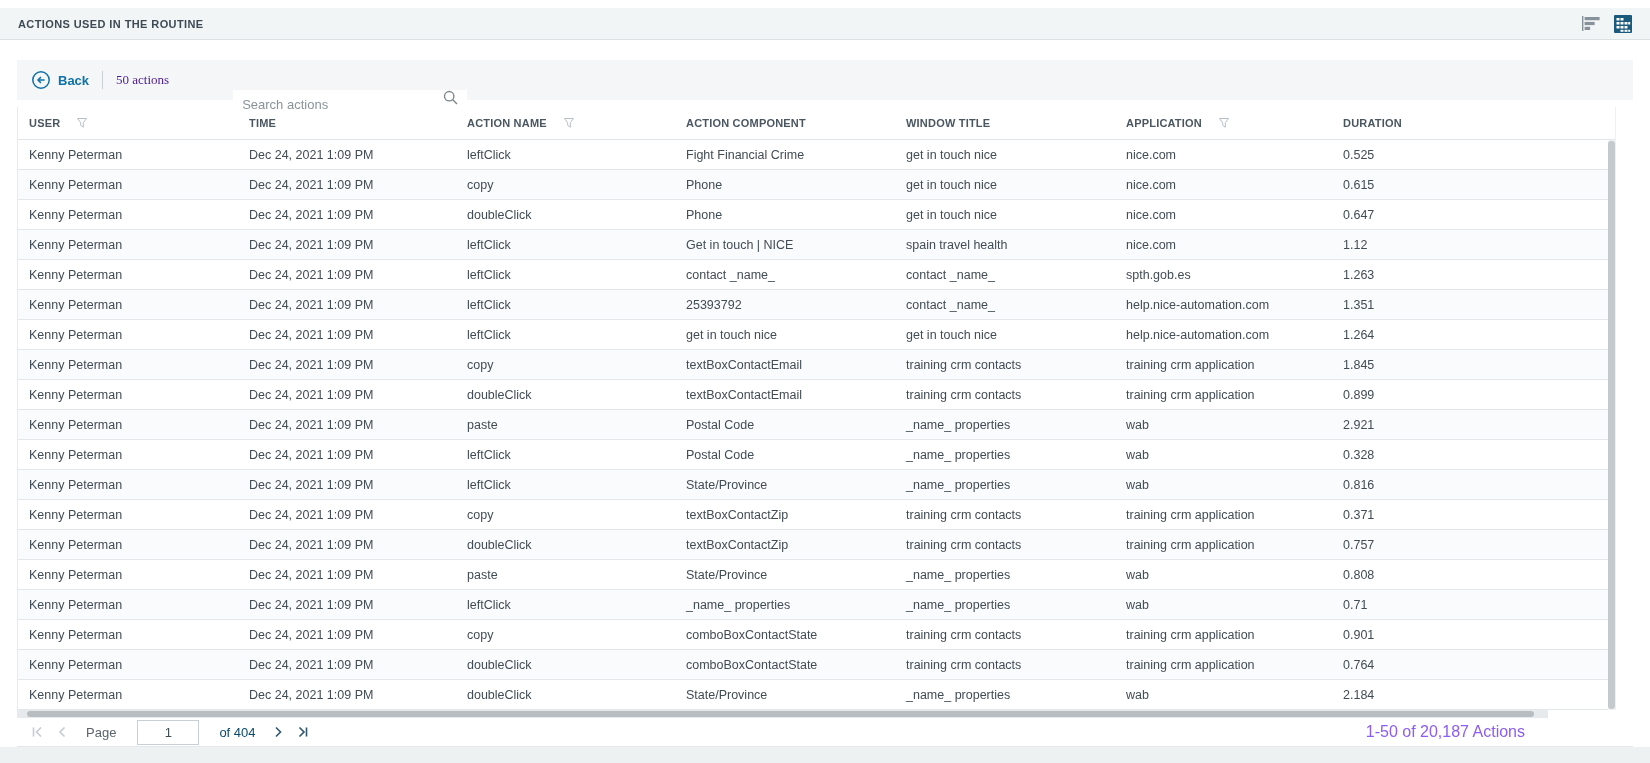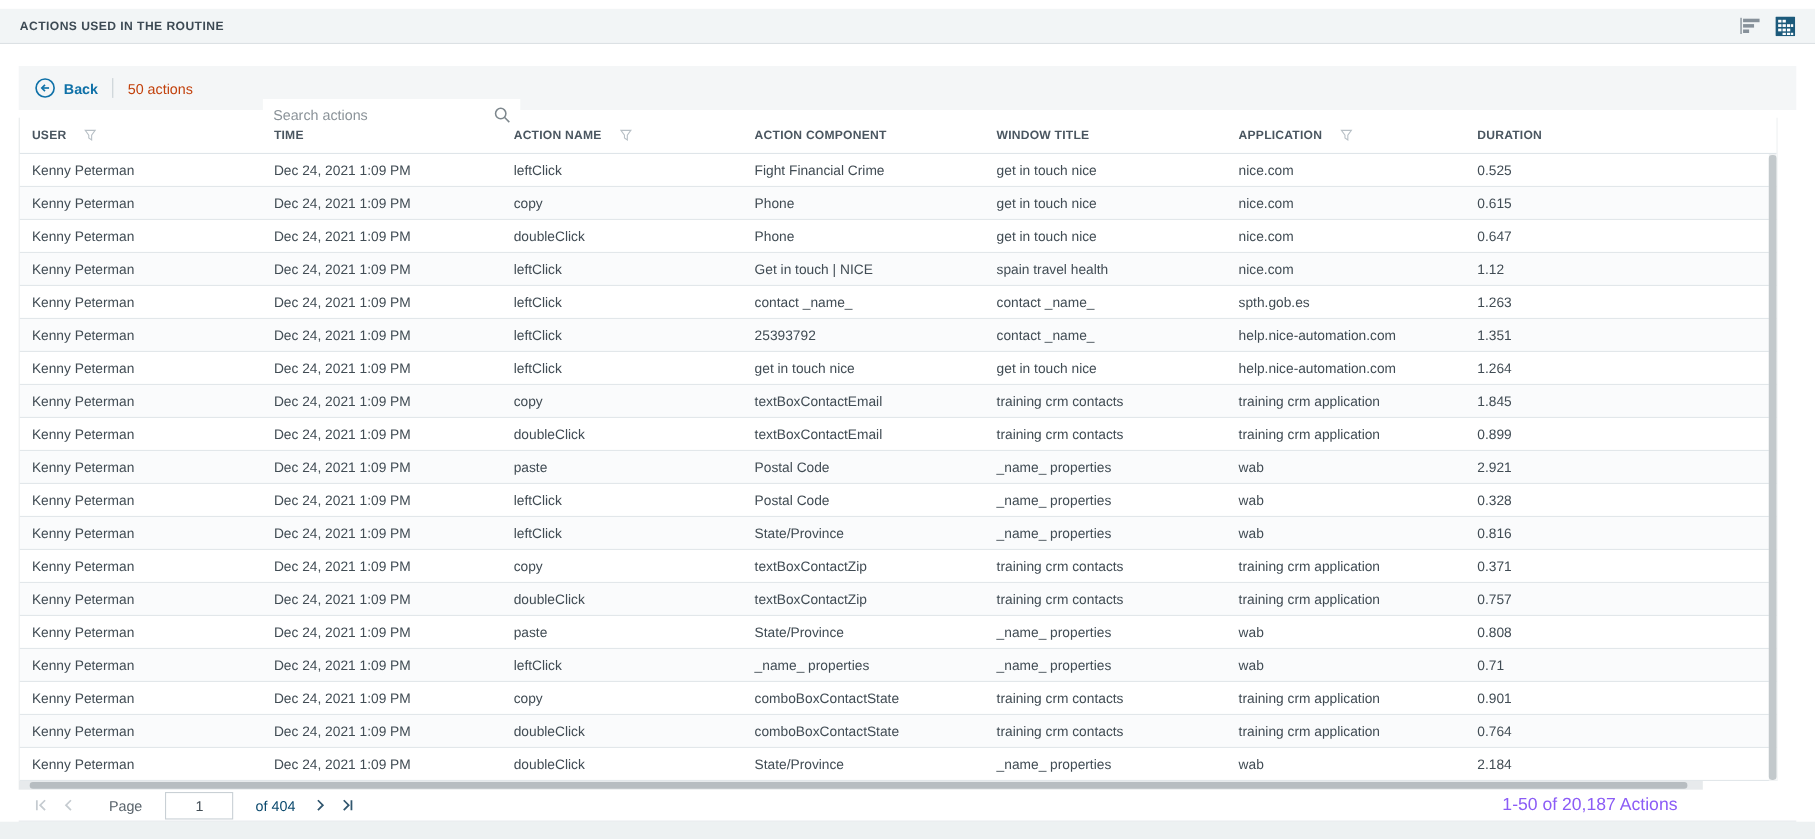--- a/index.html
+++ b/index.html
@@ -15,23 +15,23 @@
   .view-icons { margin-left:auto; display:flex; align-items:center; gap:13px; }
   .view-icon { display:inline-flex; cursor:pointer; }
 
   
   .content { background:#fff; padding:20px 17px 0 17px; }
 
   .toolbar { width:1616px; height:40px; background:#f4f6f7; display:flex; align-items:center; }
   .back-btn { display:flex; align-items:center; gap:7px; margin-left:14px; color:#0f71a8;
               font-size:13px; font-weight:bold; cursor:pointer; }
   .toolbar-divider { width:1px; height:18px; background:#c9d0d5; margin:0 13px; }
-  .actions-count { font-size:13px; color:#c2410c; }
+  .actions-count { font-size:13px; color:#4c1d95;font-family:Liberation Serif, serif; }
   .search-box { margin-left:64px; width:234px; height:29px; background:#fff;
-                display:flex; align-items:center; padding:0 9px;margin-top:48px; }
+                display:flex; padding:0 9px;margin-top:48px; }
   .search-box input { border:none; outline:none; flex:1; font-size:13px; color:#414c54;
                       font-family:"Liberation Sans",sans-serif; background:transparent; }
   .search-box input::placeholder { color:#8b9399; }
 
   
   .table-wrap { margin-top:7px; width:1599px; position:relative;
                 border-left:1px solid #e6eaec; border-right:1px solid #eef1f2; }
   .grid-row { display:grid; grid-template-columns:220px 218px 219px 220px 220px 217px 1fr; }
   .thead { height:33px; align-items:center; border-bottom:1px solid #dfe5e9; }
   .th { display:flex; align-items:center; padding-left:11px; font-size:11px; font-weight:bold;
@@ -51,21 +51,21 @@
              border-radius:3px; }
 
   
   .pagination-bar { width:1616px; height:29px; display:flex; align-items:center;
                     border-bottom:1px solid #e3e7ea; position:relative; background:#fff; }
   .pg-icon { display:inline-flex; align-items:center; cursor:pointer; }
   .pg-icon.disabled { color:#c5cbd0; cursor:default; }
   .pg-icon.enabled { color:#31566e; }
   .pg-first { margin-left:13px; }
   .pg-prev { margin-left:11px; }
-  .pg-label { margin-left:30px; font-size:13px; color:#5a646c; }
+  .pg-label { margin-left:17px; font-size:13px; color:#5a646c; }
   .pg-input { margin-left:21px; width:62px; height:25px; border:1px solid #c9d0d5;
               text-align:center; font-size:13px; color:#414c54; background:#fff;
               font-family:"Liberation Sans",sans-serif; outline:none; }
   .pg-total { margin-left:20px; font-size:13px; color:#0c4a6e; }
   .pg-next { margin-left:15px; }
   .pg-last { margin-left:11px; }
   .range-label { position:absolute; right:108px; top:50%; transform:translateY(-50%);
                  font-size:16px; color:#8b5cf6; }
 
   .bottom-strip { height:16px; background:#edf1f2; }

